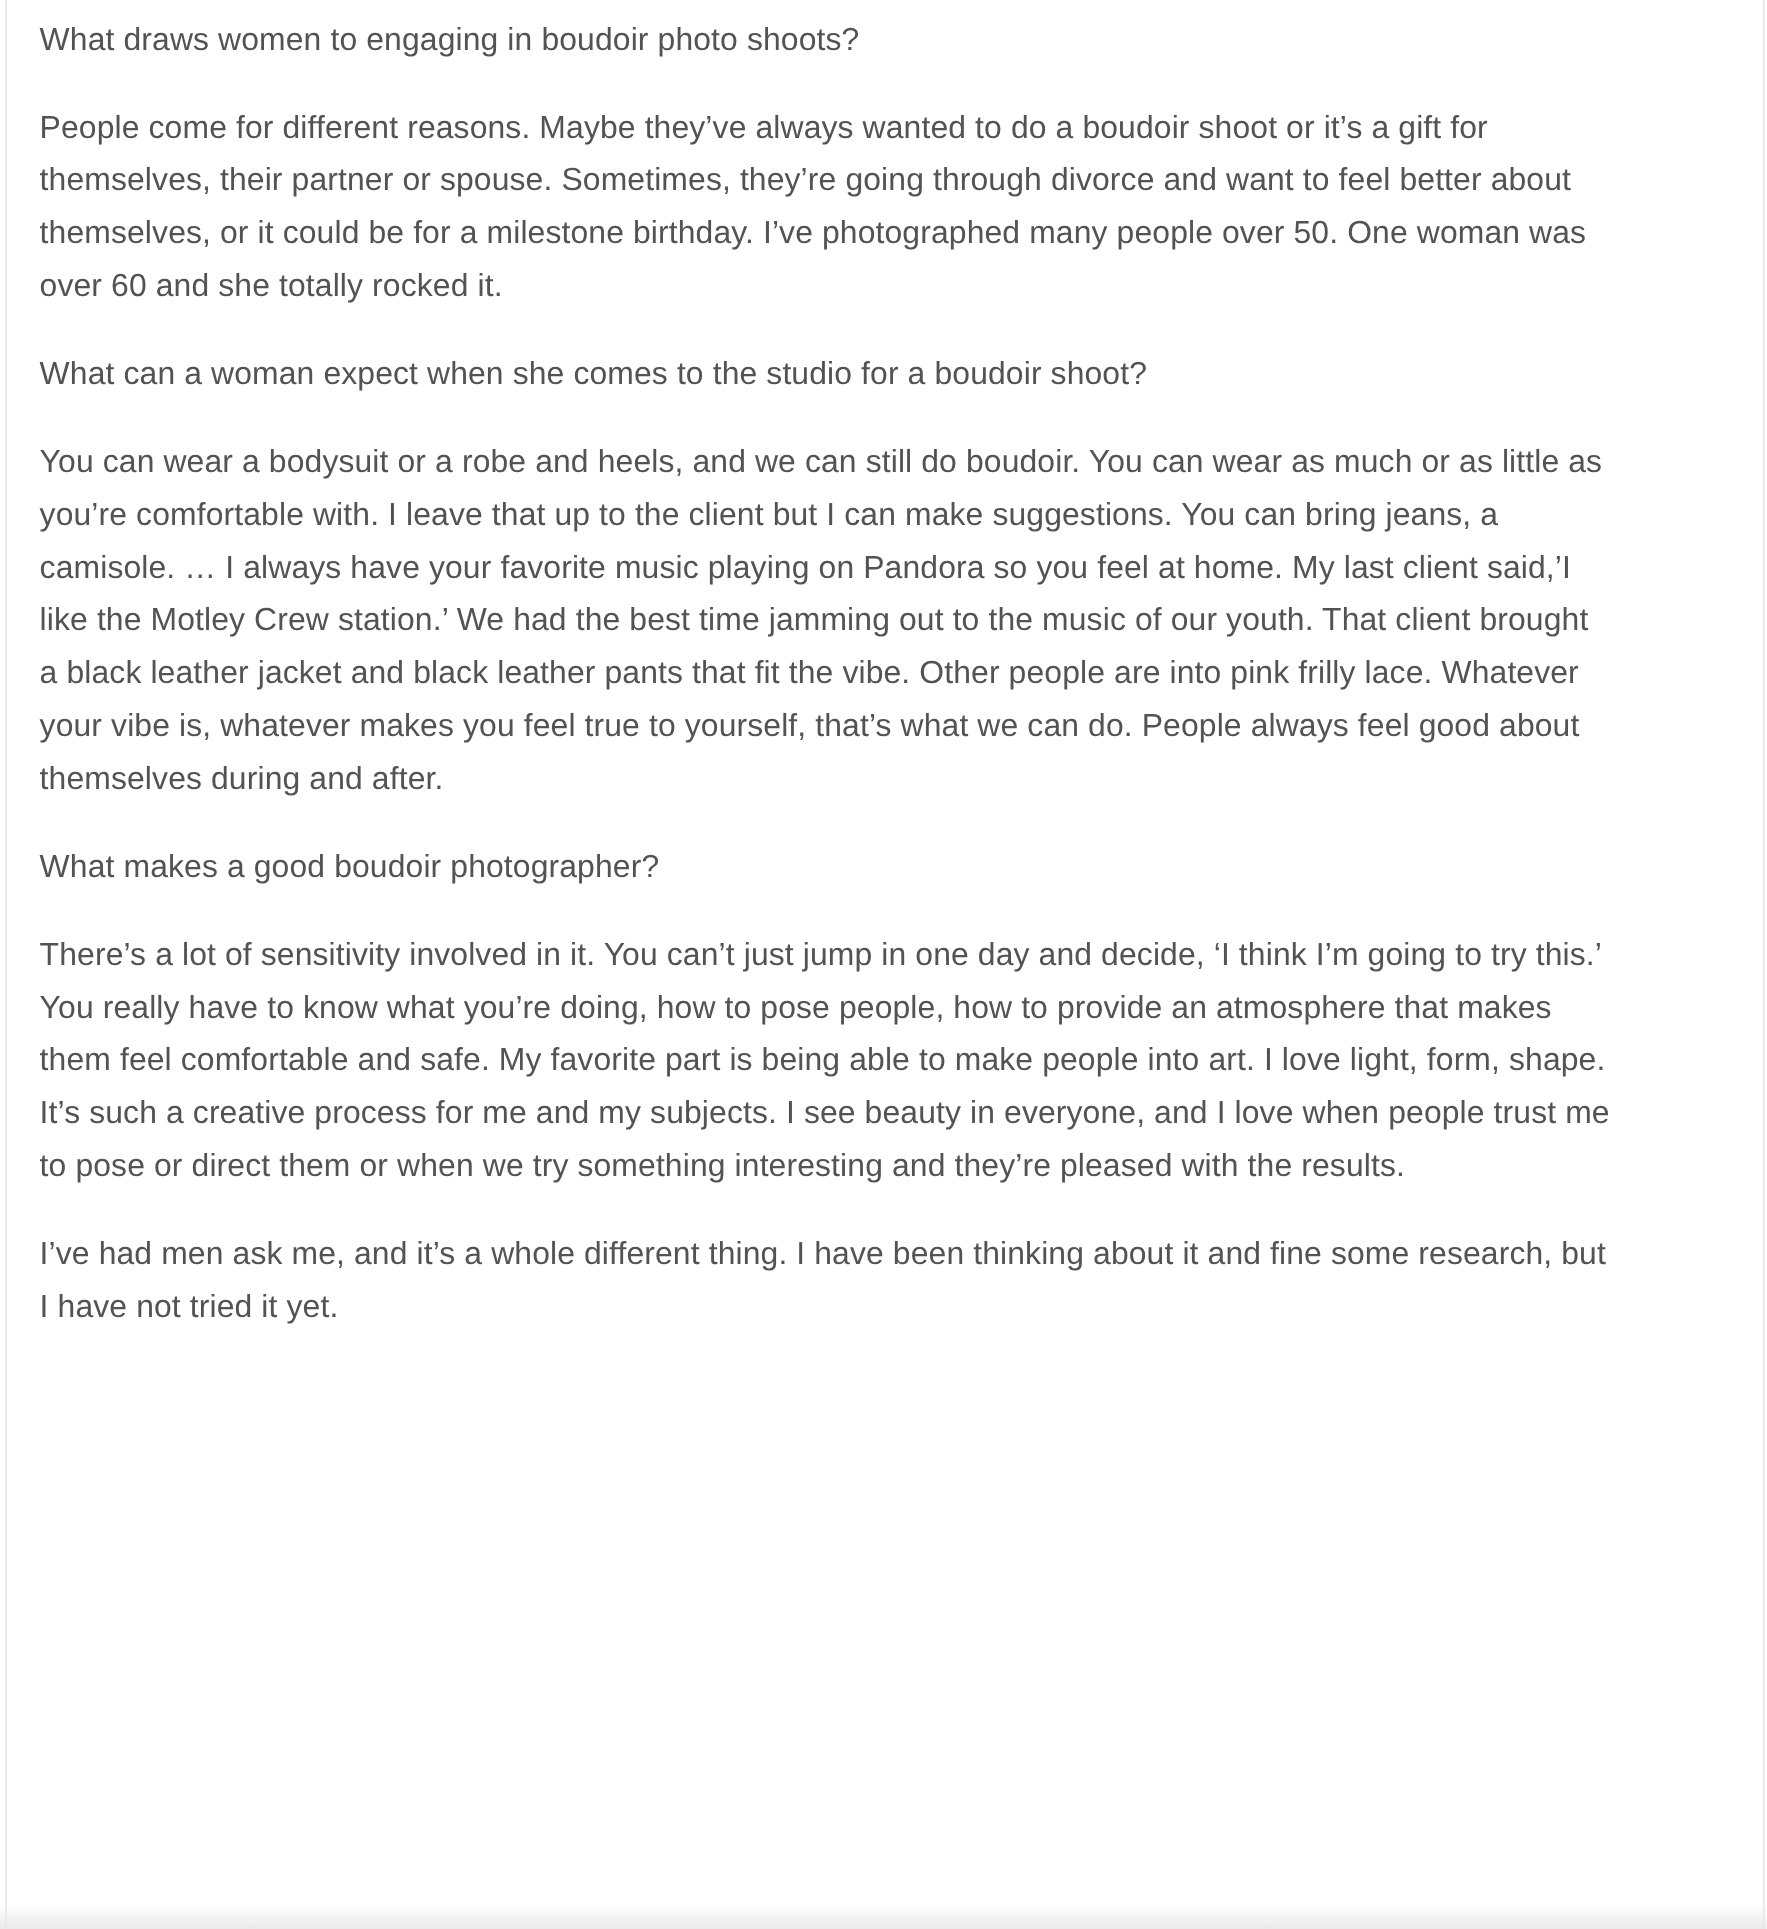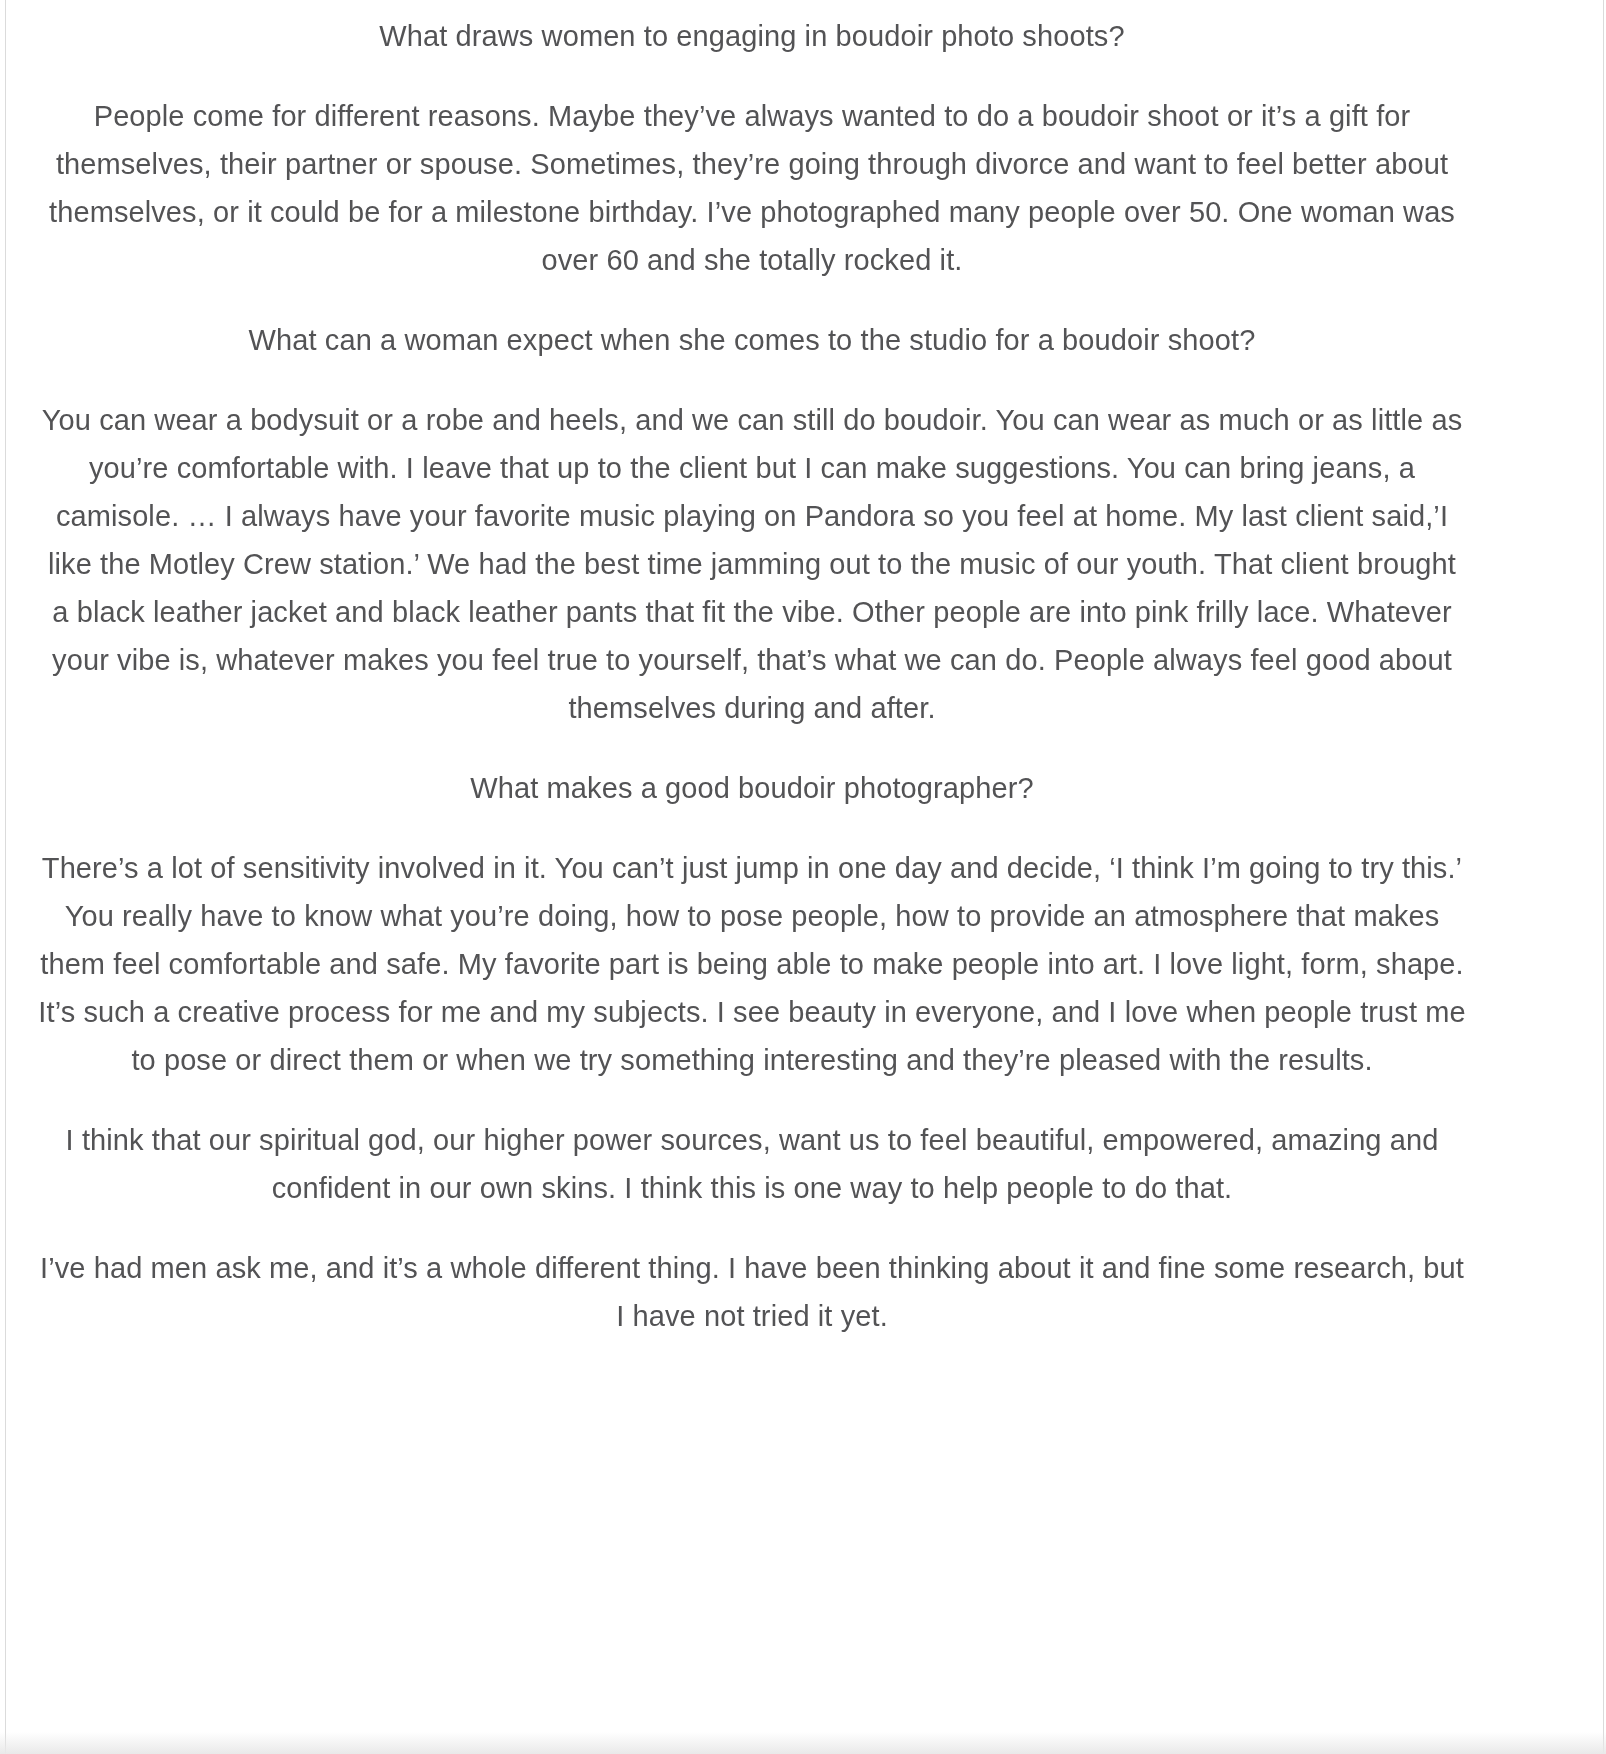--- a/index.html
+++ b/index.html
@@ -1,21 +1,21 @@
 <!DOCTYPE html>
 <html style="--background: #ffffff; --text-color: #535355; --divider-color: #dbdbdb; --bottom-fade-color: #e9e9e9;"><head>
 <meta charset="utf-8">
 <style>
   :root {
     --background: #ffffff;
     --text-color: #535355;
     --divider-color: #dbdbdb;
     --bottom-fade-color: #e9e9e9;
   }
-  * { margin: 0; padding: 0; box-sizing: border-box; text-align: center; }
+  * { margin: 0; padding: 0; box-sizing: border-box; }
   html, body {
     width: 1606px;
     height: 1754px;
     overflow: hidden;
     background: var(--background);
   }
   body {
     font-family: "Liberation Sans", sans-serif;
     color: var(--text-color);
     position: relative;
@@ -61,17 +61,16 @@
 <div class="edge-divider left"></div>
 <div class="edge-divider right"></div>
 
 <article>
   <p class="q">What draws women to engaging in boudoir photo shoots?</p>
   <p class="a">People come for different reasons. Maybe they’ve always wanted to do a boudoir shoot or it’s a gift for themselves, their partner or spouse. Sometimes, they’re going through divorce and want to feel better about themselves, or it could be for a milestone birthday. I’ve photographed many people over 50. One woman was over 60 and she totally rocked it.</p>
   <p class="q">What can a woman expect when she comes to the studio for a boudoir shoot?</p>
   <p class="a">You can wear a bodysuit or a robe and heels, and we can still do boudoir. You can wear as much or as little as you’re comfortable with. I leave that up to the client but I can make suggestions. You can bring jeans, a camisole. … I always have your favorite music playing on Pandora so you feel at home. My last client said,’I like the Motley Crew station.’ We had the best time jamming out to the music of our youth. That client brought a black leather jacket and black leather pants that fit the vibe. Other people are into pink frilly lace. Whatever your vibe is, whatever makes you feel true to yourself, that’s what we can do. People always feel good about themselves during and after.</p>
   <p class="q">What makes a good boudoir photographer?</p>
   <p class="a">There’s a lot of sensitivity involved in it. You can’t just jump in one day and decide, ‘I think I’m going to try this.’ You really have to know what you’re doing, how to pose people, how to provide an atmosphere that makes them feel comfortable and safe. My favorite part is being able to make people into art. I love light, form, shape. It’s such a creative process for me and my subjects. I see beauty in everyone, and I love when people trust me to pose or direct them or when we try something interesting and they’re pleased with the results.</p>
-  <p class="a">I think that our spiritual god, our higher power sources, want us to feel beautiful, empowered, amazing and confident in our own skins. I think this is one way to help people to do that.</p>
   <p class="a">I’ve had men ask me, and it’s a whole different thing. I have been thinking about it and fine some research, but I have not tried it yet.</p>
 </article>
 
 <div class="bottom-fade"></div>
 
 </body></html>

